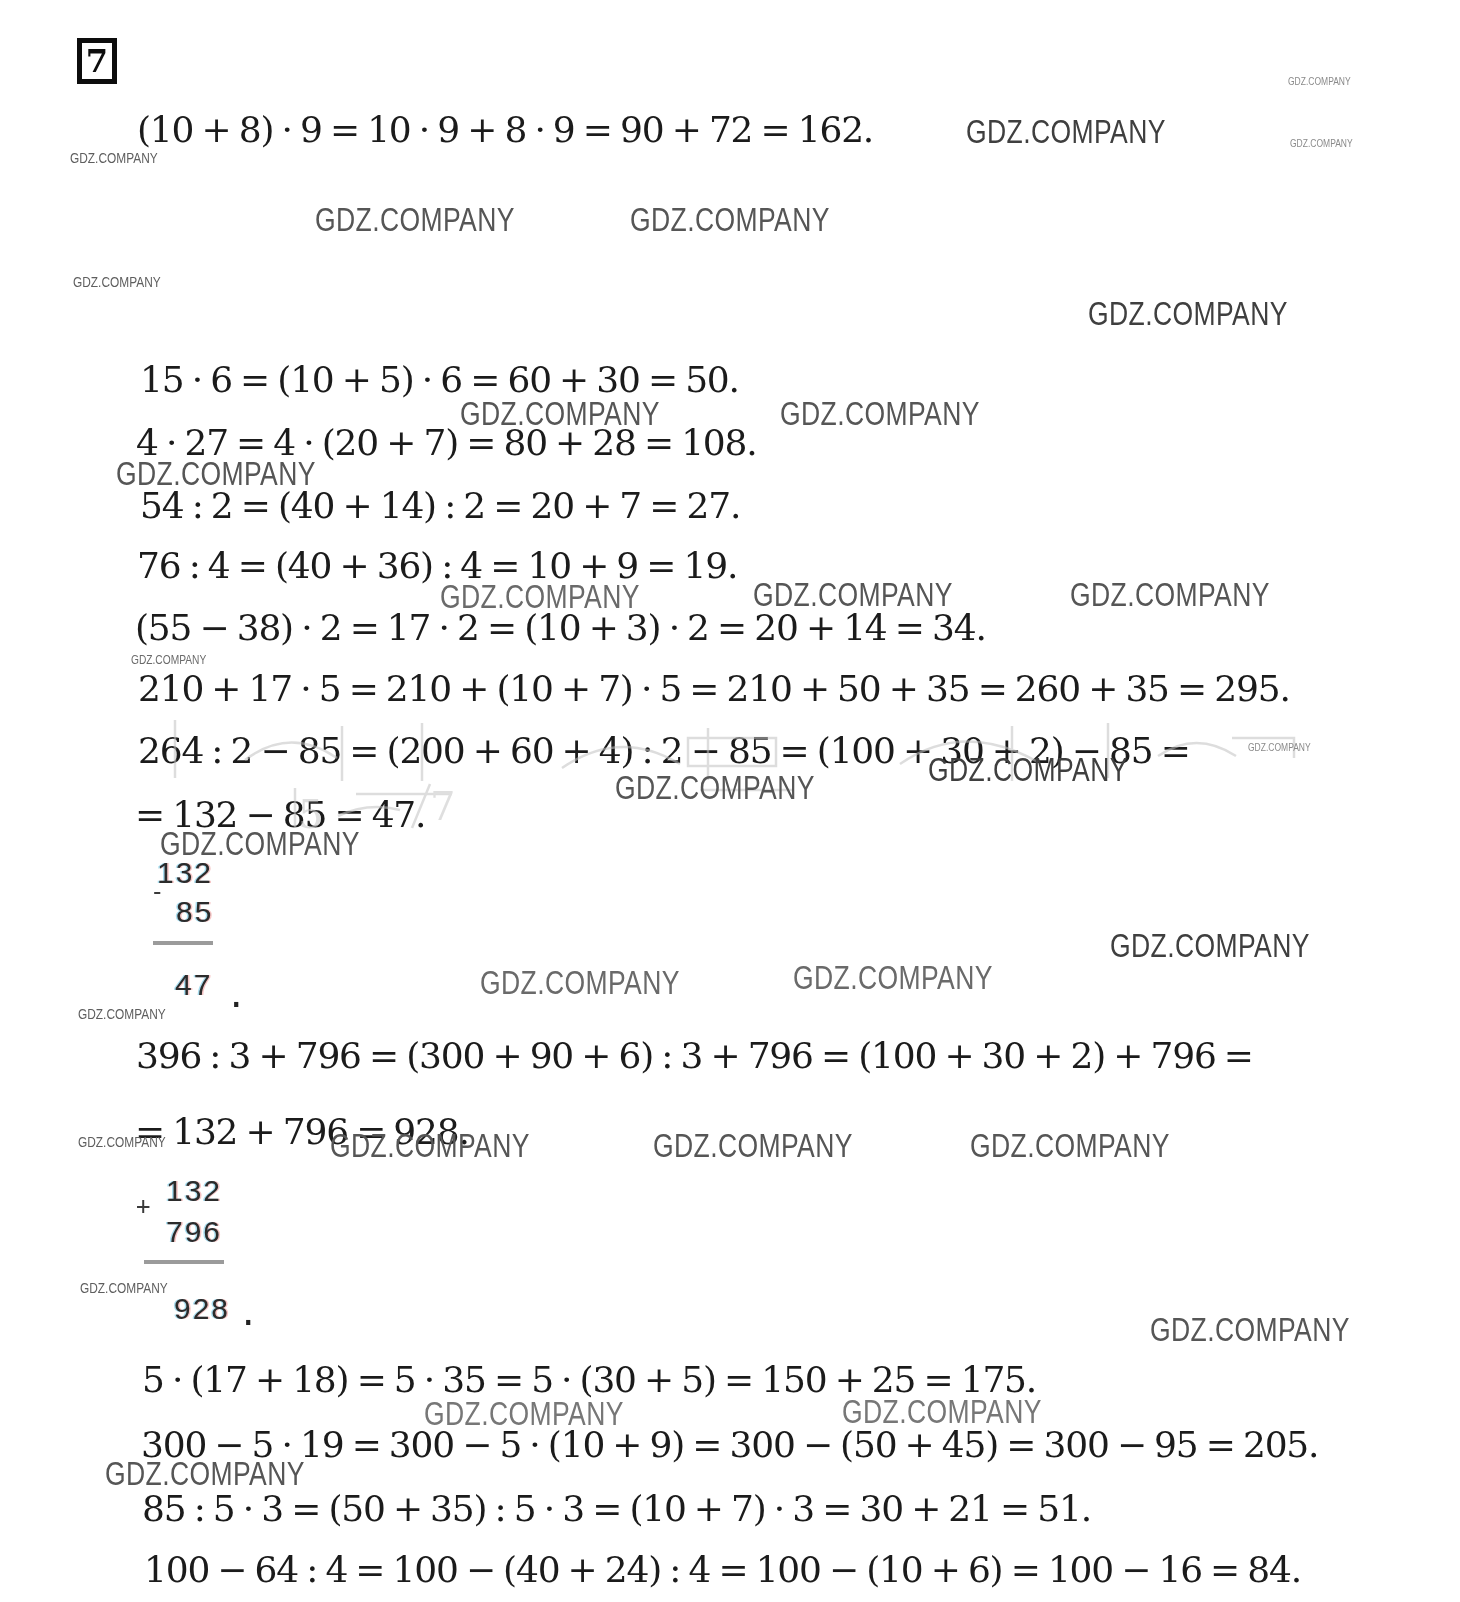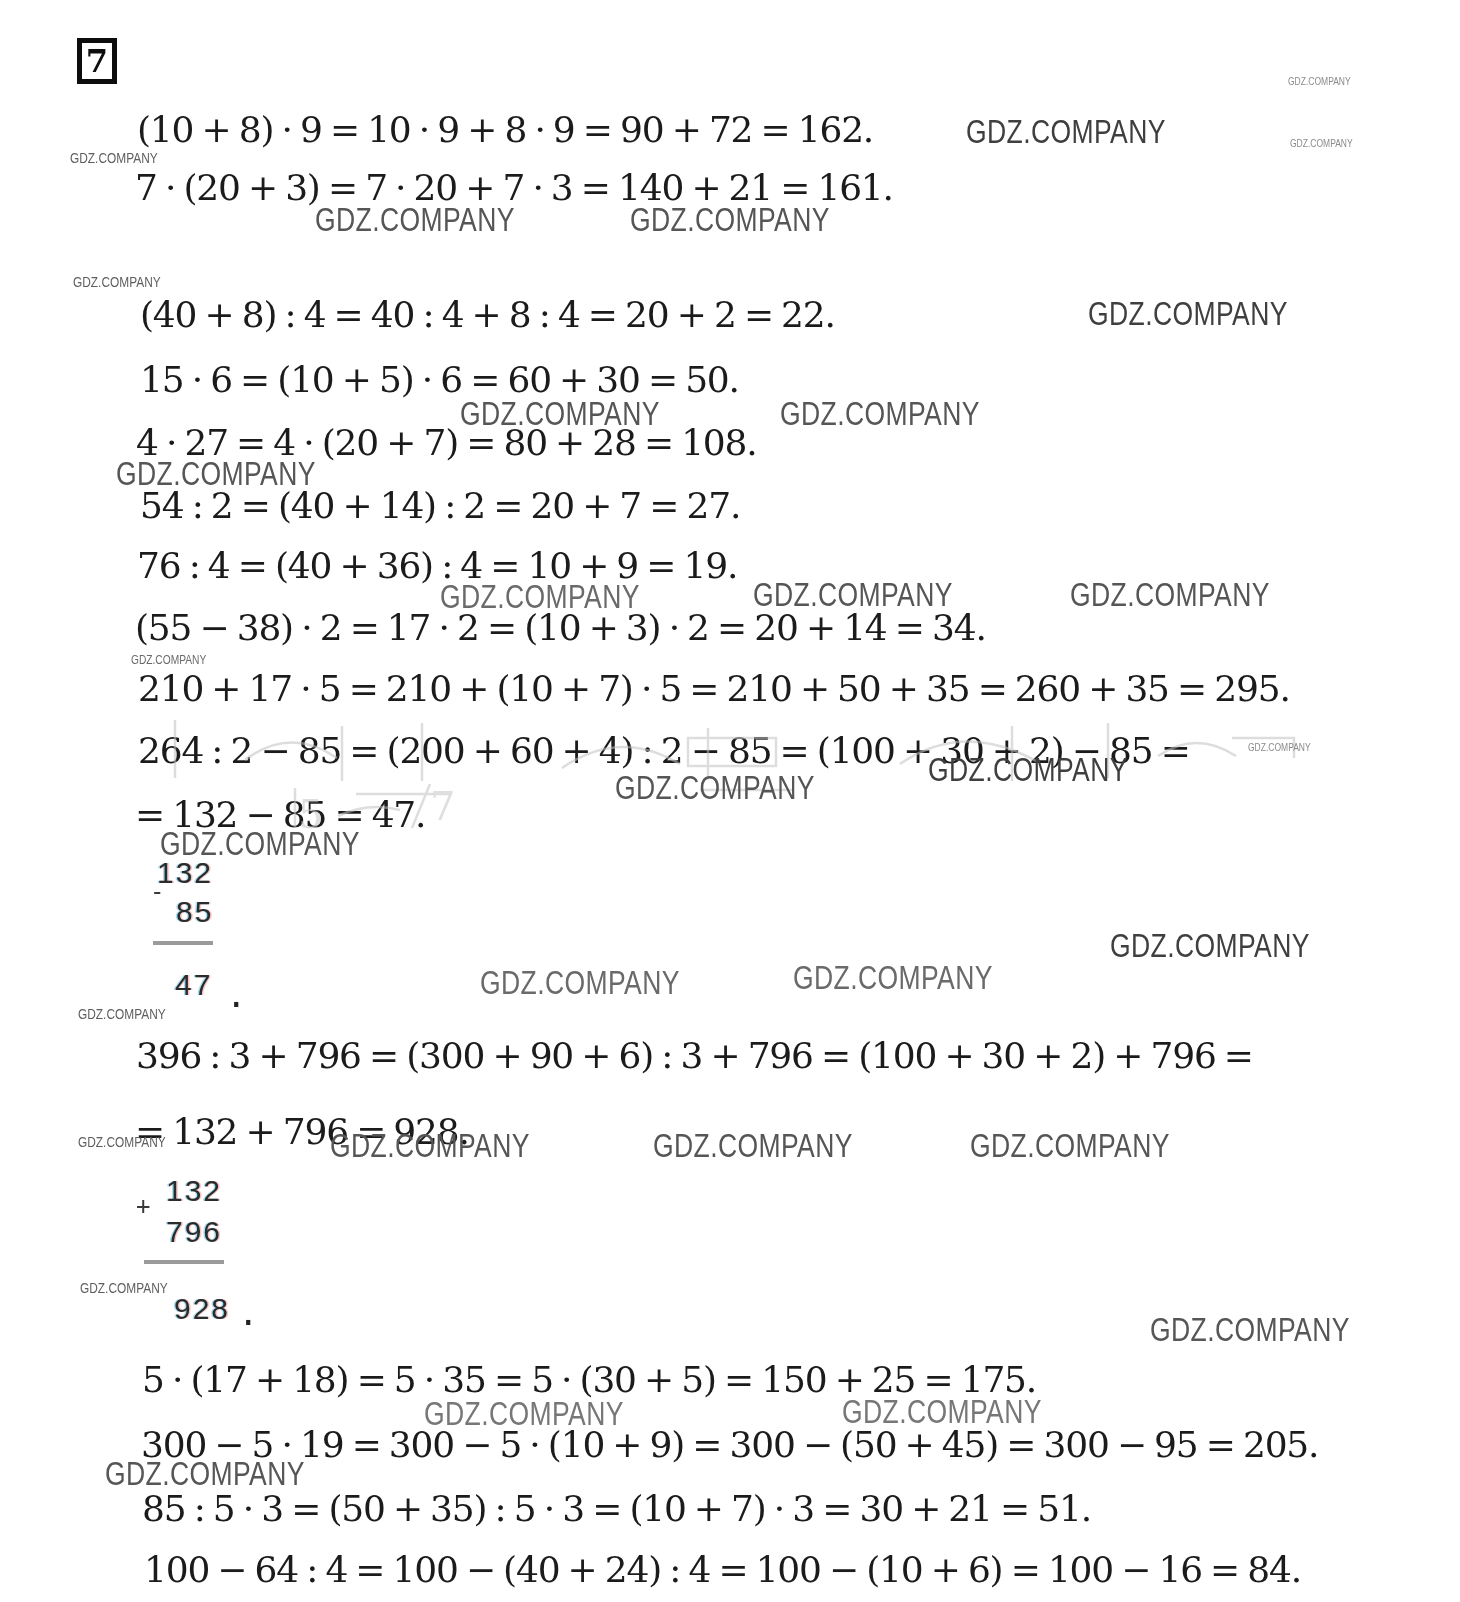--- a/index.html
+++ b/index.html
@@ -51,22 +51,20 @@
 </head>
 <body>
 
 <div class="page">
 
   <div class="problem-box">
     <span>7</span>
   </div>
 
   <div class="eq" style="left:137px;top:110px">(10 + 8) · 9 = 10 · 9 + 8 · 9 = 90 + 72 = 162.</div>
-  <div class="eq" style="left:135px;top:168px">7 · (20 + 3) = 7 · 20 + 7 · 3 = 140 + 21 = 161.</div>
-  <div class="eq" style="left:140px;top:295px">(40 + 8) : 4 = 40 : 4 + 8 : 4 = 20 + 2 = 22.</div>
   <div class="eq" style="left:140px;top:360px">15 · 6 = (10 + 5) · 6 = 60 + 30 = 50.</div>
   <div class="eq" style="left:136px;top:423px">4 · 27 = 4 · (20 + 7) = 80 + 28 = 108.</div>
   <div class="eq" style="left:140px;top:486px">54 : 2 = (40 + 14) : 2 = 20 + 7 = 27.</div>
   <div class="eq" style="left:137px;top:546px">76 : 4 = (40 + 36) : 4 = 10 + 9 = 19.</div>
   <div class="eq" style="left:135px;top:608px">(55 − 38) · 2 = 17 · 2 = (10 + 3) · 2 = 20 + 14 = 34.</div>
   <div class="eq" style="left:138px;top:669px">210 + 17 · 5 = 210 + (10 + 7) · 5 = 210 + 50 + 35 = 260 + 35 = 295.</div>
   <div class="eq" style="left:138px;top:731px">264 : 2 − 85 = (200 + 60 + 4) : 2 − 85 = (100 + 30 + 2) − 85 =</div>
   <div class="eq" style="left:135px;top:795px">= 132 − 85 = 47.</div>
   <div class="eq" style="left:136px;top:1036px">396 : 3 + 796 = (300 + 90 + 6) : 3 + 796 = (100 + 30 + 2) + 796 =</div>
   <div class="eq" style="left:135px;top:1112px">= 132 + 796 = 928.</div>

